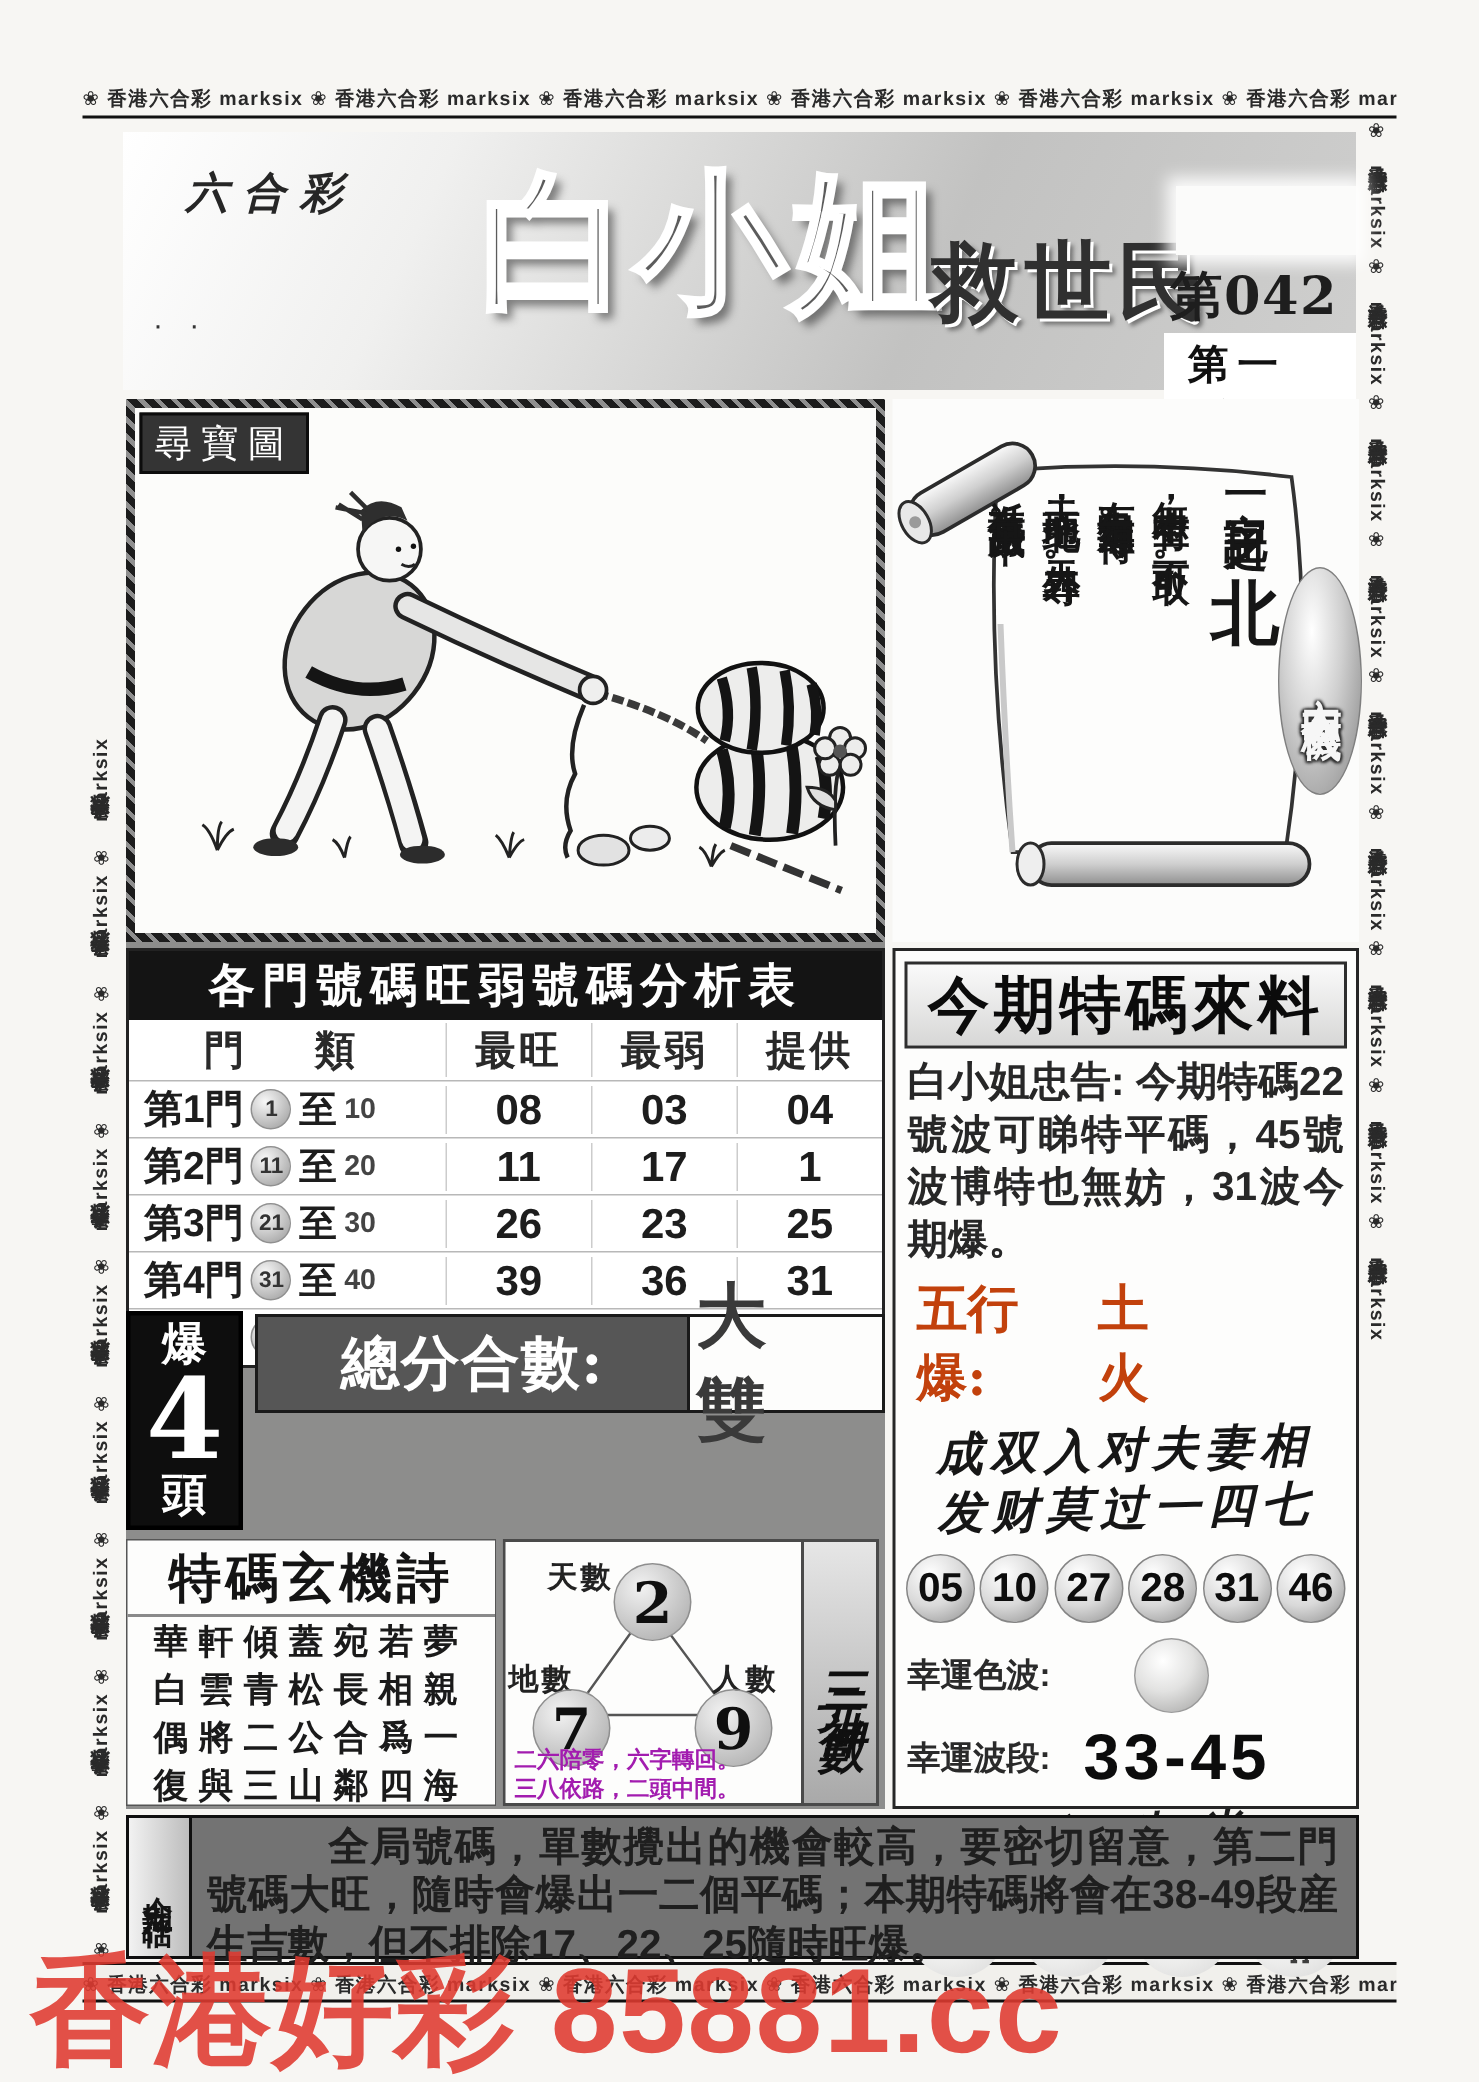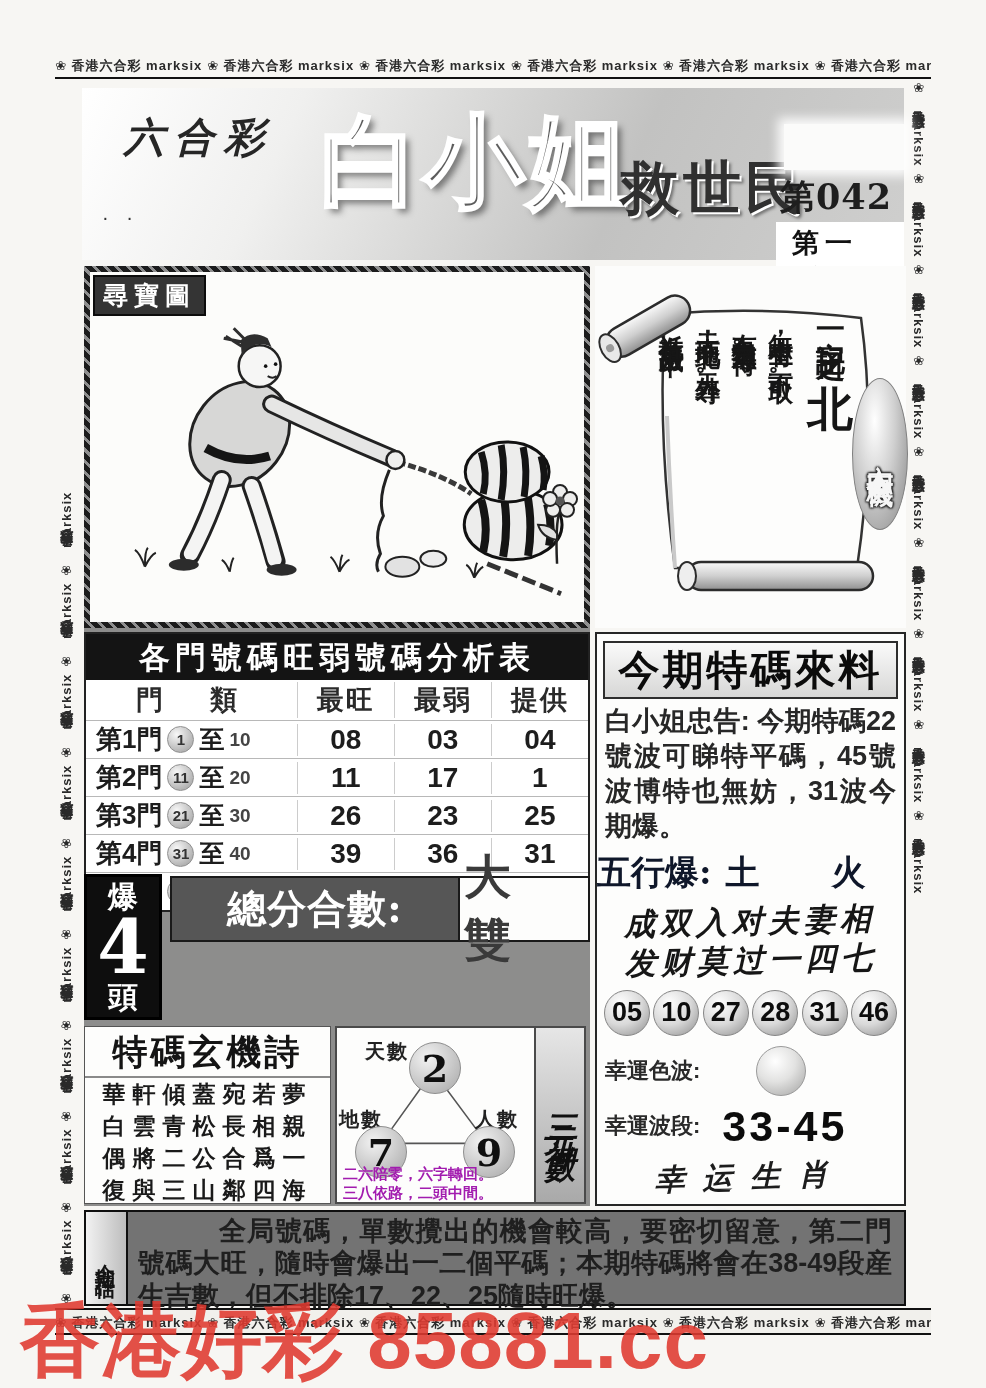--- a/index.html
+++ b/index.html
@@ -14,41 +14,41 @@
   .strip-bottom { left:55px; top:1308px; width:876px; height:27px; line-height:26px;
                   border-top:2px solid #111; border-bottom:2px solid #111; background:#f1f0ec; }
   .strip-left { left:54px; top:80px; width:25px; height:1226px; writing-mode:vertical-rl; transform:rotate(180deg); line-height:25px; }
   .strip-right { left:906px; top:80px; width:25px; height:1226px; writing-mode:vertical-rl; line-height:25px; }
 
   
   .header { position:absolute; left:82px; top:88px; width:822px; height:172px;
             background:linear-gradient(115deg,#ffffff 0%,#f0f0ef 25%,#c2c2c1 65%,#cfcfce 100%); }
   .brand { position:absolute; left:42px; top:16px; color:#262626; font-family:"DejaVu Serif",serif; font-weight:bold; text-align:center; }
   .brand .b1 { font-size:34px; letter-spacing:16px; }
-  .brand .b2 { font-size:40px; letter-spacing:10px; margin-top:6px; font-style:italic; }
+  .brand .b2 { font-size:28px; letter-spacing:10px; margin-top:6px; font-style:italic; }
   .big-title { position:absolute; left:238px; top:8px; font-family:"DejaVu Serif",serif;
                font-size:100px; font-weight:900; color:#5c5c5c; letter-spacing:4px;
                -webkit-text-stroke:3px #ffffff; text-shadow:5px 5px 6px rgba(40,40,40,.55); }
   .sub-title { position:absolute; left:539px; top:62px; font-family:"DejaVu Serif",serif;
                font-size:58px; font-weight:900; color:#303030; letter-spacing:4px;
                text-shadow:2px 2px 0 #fff, 4px 4px 3px rgba(60,60,60,.6); }
   .blur-box { position:absolute; left:702px; top:36px; width:120px; height:46px; background:#fbfbfa;
               box-shadow:0 0 10px 6px rgba(255,255,255,.9); }
   .issue { position:absolute; left:698px; top:86px; font-size:35px; font-weight:900; color:#1e1e1e; letter-spacing:1px; font-family:"DejaVu Serif",serif; }
   .edition { position:absolute; left:694px; top:134px; background:#fff; padding:3px 16px;
              font-size:27px; font-weight:900; color:#111; font-family:"DejaVu Serif",serif; letter-spacing:6px; }
   .hdots { position:absolute; left:20px; top:118px; font-size:20px; color:#333; letter-spacing:6px; }
 
   
   .left-backdrop { position:absolute; left:84px; top:628px; width:506px; height:578px; background:#8d8d8c; }
 
   .treasure { position:absolute; left:84px; top:266px; width:506px; height:362px; background:#fcfcfa;
               border:6px solid; border-image:repeating-linear-gradient(45deg,#1c1c1c 0 5px,#8f8f8f 5px 8px) 6; }
   .treasure-label { position:absolute; left:3px; top:3px; background:#343434; border:2px solid #0c0c0c;
-                    color:#fff; font-size:25px; font-weight:700; padding:2px 8px; letter-spacing:6px; z-index:3;
+                    color:#fff; font-size:25px; font-weight:400; padding:2px 8px; letter-spacing:6px; z-index:3;
                     font-family:"DejaVu Serif",serif; }
   .treasure svg { position:absolute; left:0; top:0; width:100%; height:100%; }
 
   .atable { position:absolute; left:84px; top:632px; width:506px; background:#fff; border:2px solid #222; }
   .atable-title { background:#141414; color:#fff; font-size:31px; font-weight:900; text-align:center;
                   letter-spacing:5px; line-height:46px; height:46px; font-family:"DejaVu Serif",serif; }
   .trow { display:flex; height:38px; border-top:1px solid #b8b8b8; align-items:center; }
   .trow.head { height:40px; border-top:none; }
   .tc { text-align:center; font-weight:900; color:#1d1d1d; }
   .tc.c1 { width:42%; display:flex; align-items:center; padding-left:10px; gap:5px; }
@@ -110,21 +110,21 @@
              background:radial-gradient(ellipse at 40% 28%, #ffffff, #cfcfcf 45%, #8d8d8d 95%);
              border:1px solid #7f7f7f; writing-mode:vertical-rl; display:flex; align-items:center; justify-content:center;
              font-size:27px; font-weight:900; letter-spacing:5px; color:#f6f6f6; font-family:"DejaVu Serif",serif;
              text-shadow:1px 1px 2px #2f2f2f,-1px -1px 2px #2f2f2f,1px -1px 2px #2f2f2f,-1px 1px 2px #2f2f2f; z-index:4; }
 
   .special { position:absolute; left:595px; top:632px; width:311px; height:574px; background:#fdfdfc; border:2px solid #262626; }
   .sp-title { margin:7px 6px 5px; border:2px solid #2e2e2e; background:linear-gradient(180deg,#fafafa,#d7d7d6);
               font-size:41px; font-weight:900; color:#0b0b0b; text-align:center; letter-spacing:3px;
               font-family:"DejaVu Serif",serif; line-height:54px; }
   .sp-advice { margin:4px 8px 2px; font-size:27px; font-weight:900; color:#272727; line-height:1.3; text-align:justify; }
-  .sp-five { margin:6px 0 0; font-size:34px; font-weight:900; color:#0f172a; font-family:"DejaVu Serif",serif; display:flex; }
+  .sp-five { margin:6px 14px 0; font-size:34px; font-weight:900; color:#c2410c; font-family:"DejaVu Serif",serif; display:flex; }
   .sp-five .v { margin-left:14px; letter-spacing:30px; }
   .sp-hand { margin-top:6px; text-align:center; font-family:"DejaVu Serif",serif; font-style:italic;
              font-size:31px; font-weight:bold; color:#161616; line-height:1.25; letter-spacing:5px; transform:rotate(-1.5deg); }
   .sp-balls { display:flex; justify-content:space-between; margin:10px 7px 0; }
   .bigball { width:46px; height:46px; border-radius:50%; border:1px solid #858585;
              background:radial-gradient(circle at 35% 28%, #ffffff, #d9d9d9 50%, #9c9c9c 90%);
              display:flex; align-items:center; justify-content:center; font-size:27px; font-weight:900; color:#0d0d0d; }
   .sp-wave { display:flex; align-items:center; margin:10px 8px 0; }
   .sp-wave .lbl, .sp-range .lbl { font-size:22px; font-weight:900; color:#2a2a2a; }
   .plainball { width:50px; height:50px; border-radius:50%; margin-left:56px; border:1px solid #9a9a9a;

